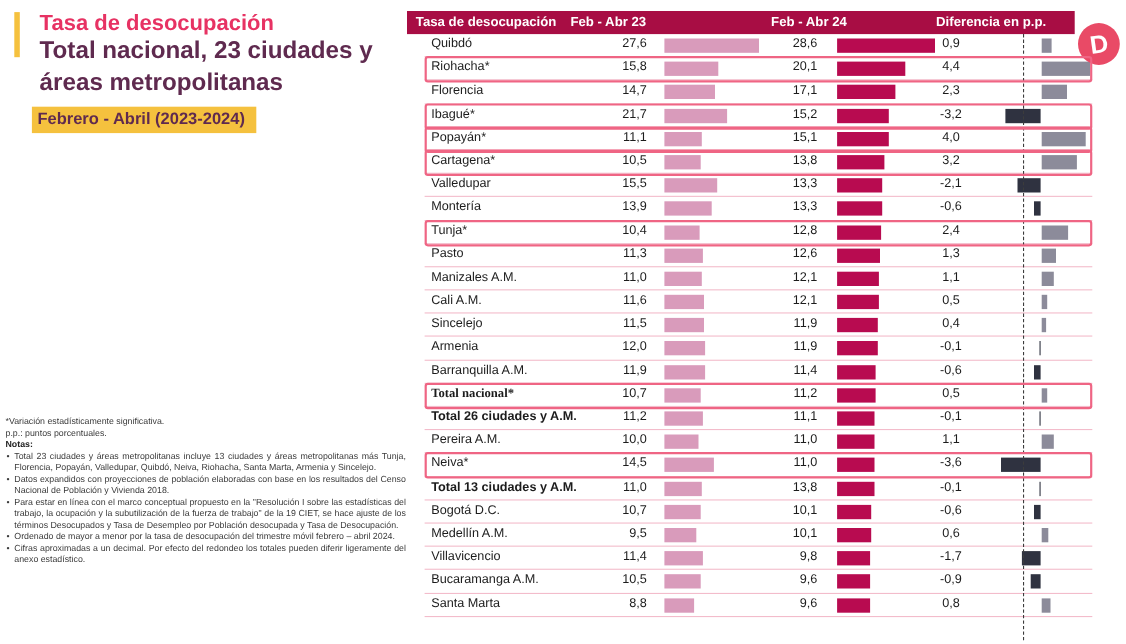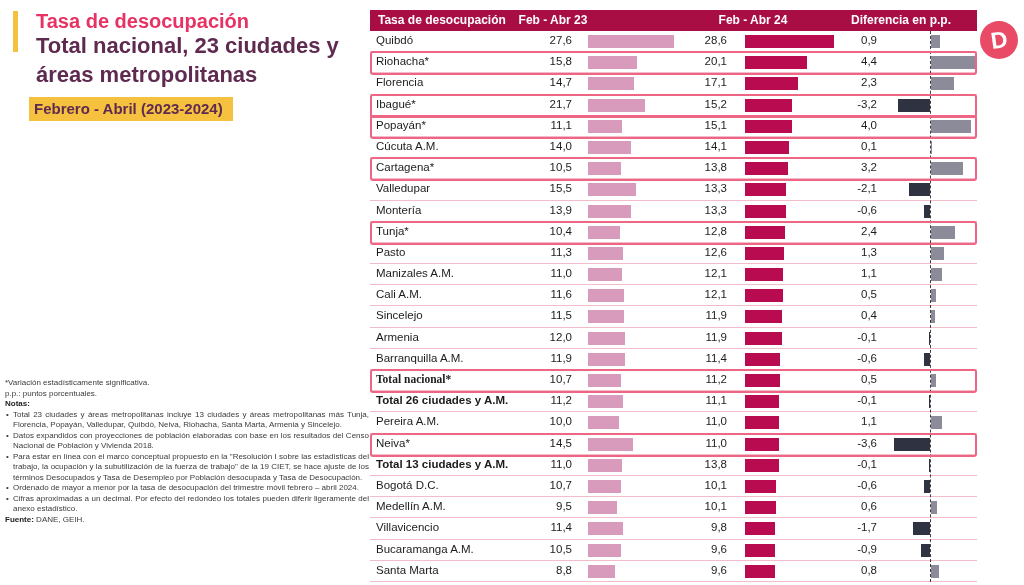--- a/index.html
+++ b/index.html
@@ -21,30 +21,30 @@
   .bullet{position:relative;padding-left:8px;text-align:justify;}
   .bullet::before{content:"\2022";position:absolute;left:1px;top:0;}
 
   
   .table{position:absolute;left:370px;top:10px;width:607px;height:573px;}
   .thead{position:absolute;left:0;top:0;width:607px;height:21px;background:#A80D44;color:#fff;
          font-size:12px;font-weight:bold;}
   .thead span{position:absolute;top:3px;}
   .th-name{left:8px;}
   .th-23{left:113px;width:140px;text-align:center;}
-  .th-24{left:313px;width:140px;text-align:center;}
+  .th-24{left:331px;width:140px;}
   .th-diff{left:461px;width:140px;text-align:center;}
 
-  .rows{position:absolute;left:0;top:21px;width:607px;}
+  .rows{position:absolute;left:16px;top:21px;width:607px;}
   .row{position:relative;width:607px;height:21.2px;border-bottom:1px solid #F3BCCB;box-sizing:border-box;}
   .row span{position:absolute;top:3px;font-size:11.5px;color:#1c1c1c;white-space:nowrap;}
   .rname{left:6px;}
   .v23{left:145px;width:57px;text-align:right;}
   .v24{left:300px;width:57px;text-align:right;}
-  .vdiff{left:450px;width:57px;text-align:right;}
+  .vdiff{left:450px;width:57px;text-align:center;}
   .bar{position:absolute;top:4px;height:13px;}
   .hl{position:absolute;left:0px;top:-1px;width:603px;height:20px;border:2px solid #EF6584;
       border-radius:3px;pointer-events:none;z-index:6;}
   .zero-axis{position:absolute;left:560px;top:21px;height:551px;width:0;
              border-left:1px dashed #3c3c3c;z-index:5;}
 
   
   .logo{position:absolute;left:980px;top:21px;width:38px;height:38px;border-radius:50%;
         background:#E94A66;display:flex;align-items:center;justify-content:center;}
   .logo span{color:#fff;font-weight:bold;font-size:23px;transform:rotate(-8deg);}
@@ -64,21 +64,20 @@
     <p class="note-line">*Variación estadísticamente significativa.</p>
     <p class="note-line">p.p.: puntos porcentuales.</p>
     <p class="note-line b">Notas:</p>
     <div id="bullets">
         <p class="note-line bullet">Total 23 ciudades y áreas metropolitanas incluye 13 ciudades y áreas metropolitanas más Tunja, Florencia, Popayán, Valledupar, Quibdó, Neiva, Riohacha, Santa Marta, Armenia y Sincelejo.</p>
         <p class="note-line bullet">Datos expandidos con proyecciones de población elaboradas con base en los resultados del Censo Nacional de Población y Vivienda 2018.</p>
         <p class="note-line bullet">Para estar en línea con el marco conceptual propuesto en la "Resolución I sobre las estadísticas del trabajo, la ocupación y la subutilización de la fuerza de trabajo" de la 19 CIET, se hace ajuste de los términos Desocupados y Tasa de Desempleo por Población desocupada y Tasa de Desocupación.</p>
         <p class="note-line bullet">Ordenado de mayor a menor por la tasa de desocupación del trimestre móvil febrero – abril 2024.</p>
         <p class="note-line bullet">Cifras aproximadas a un decimal. Por efecto del redondeo los totales pueden diferir ligeramente del anexo estadístico.</p>
       </div>
-    <p class="note-line"><span class="b">Fuente:</span><span> DANE, GEIH.</span></p>
   </div>
 
   <div class="table">
     <div class="thead">
       <span class="th-name">Tasa de desocupación</span>
       <span class="th-23">Feb - Abr 23</span>
       <span class="th-24">Feb - Abr 24</span>
       <span class="th-diff">Diferencia en p.p.</span>
     </div>
     <div class="rows" id="rows">
@@ -124,29 +123,20 @@
           <span class="rname">Popayán*</span>
           <span class="v23">11,1</span>
           <div class="bar" style="left: 218px; width: 34.4px; background: rgb(217, 155, 187);"></div>
           <span class="v24">15,1</span>
           <div class="bar" style="left: 375px; width: 46.8px; background: rgb(184, 11, 80);"></div>
           <span class="vdiff">4,0</span>
           <div class="bar" style="left: 561px; background: rgb(140, 139, 154); width: 40px;"></div>
           <div class="hl"></div>
         </div>
         <div class="row">
-          <span class="rname">Cúcuta A.M.</span>
-          <span class="v23">14,0</span>
-          <div class="bar" style="left: 218px; width: 43.4px; background: rgb(217, 155, 187);"></div>
-          <span class="v24">14,1</span>
-          <div class="bar" style="left: 375px; width: 43.7px; background: rgb(184, 11, 80);"></div>
-          <span class="vdiff">0,1</span>
-          <div class="bar" style="left: 561px; background: rgb(140, 139, 154); width: 1px;"></div>
-        </div>
-        <div class="row">
           <span class="rname">Cartagena*</span>
           <span class="v23">10,5</span>
           <div class="bar" style="left: 218px; width: 32.6px; background: rgb(217, 155, 187);"></div>
           <span class="v24">13,8</span>
           <div class="bar" style="left: 375px; width: 42.8px; background: rgb(184, 11, 80);"></div>
           <span class="vdiff">3,2</span>
           <div class="bar" style="left: 561px; background: rgb(140, 139, 154); width: 32px;"></div>
           <div class="hl"></div>
         </div>
         <div class="row">

